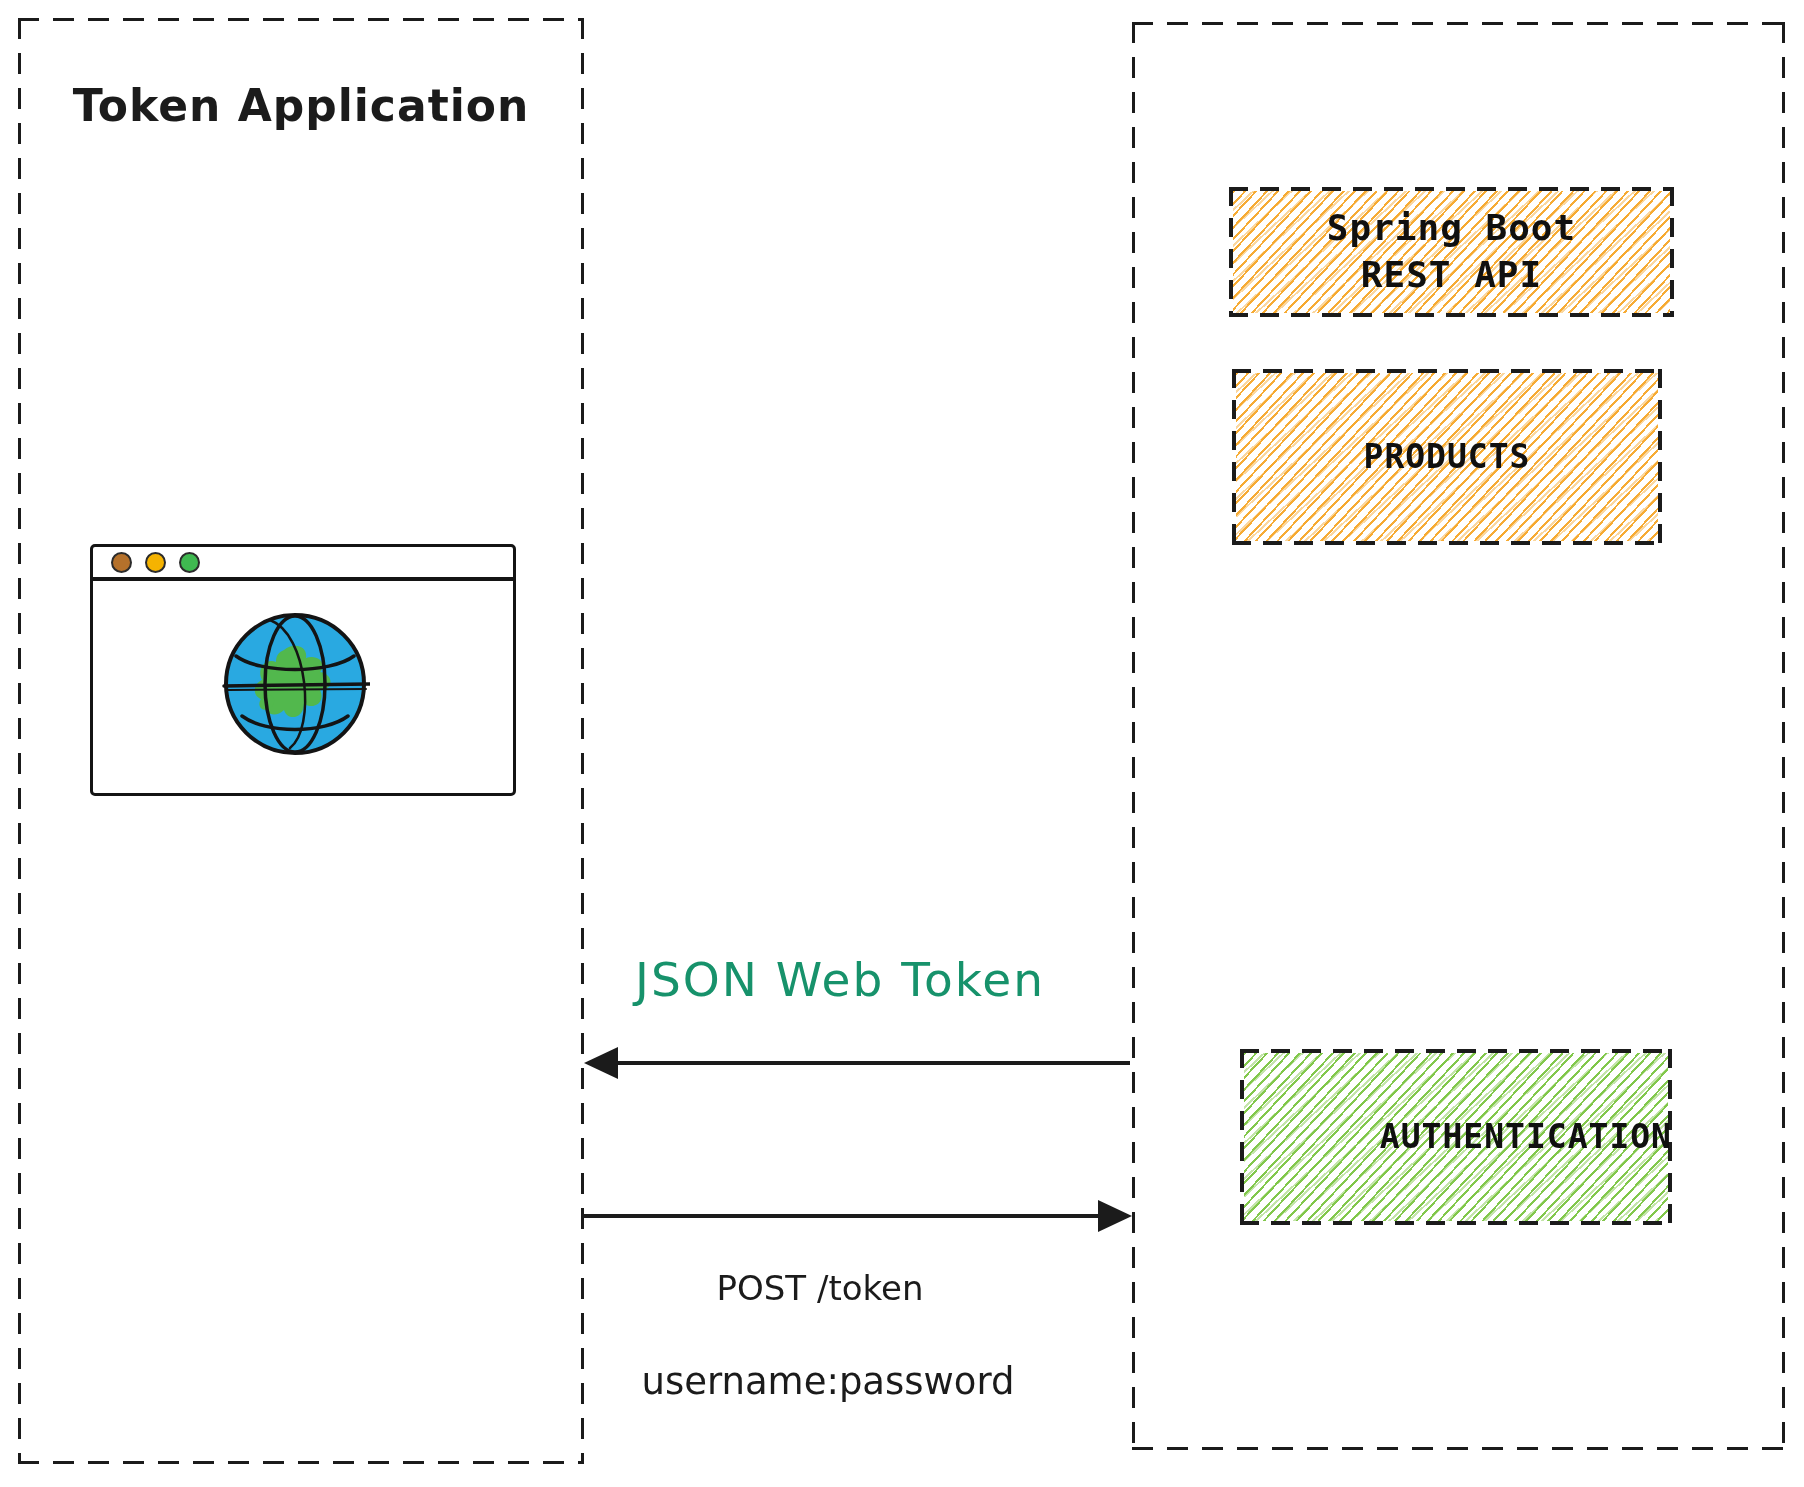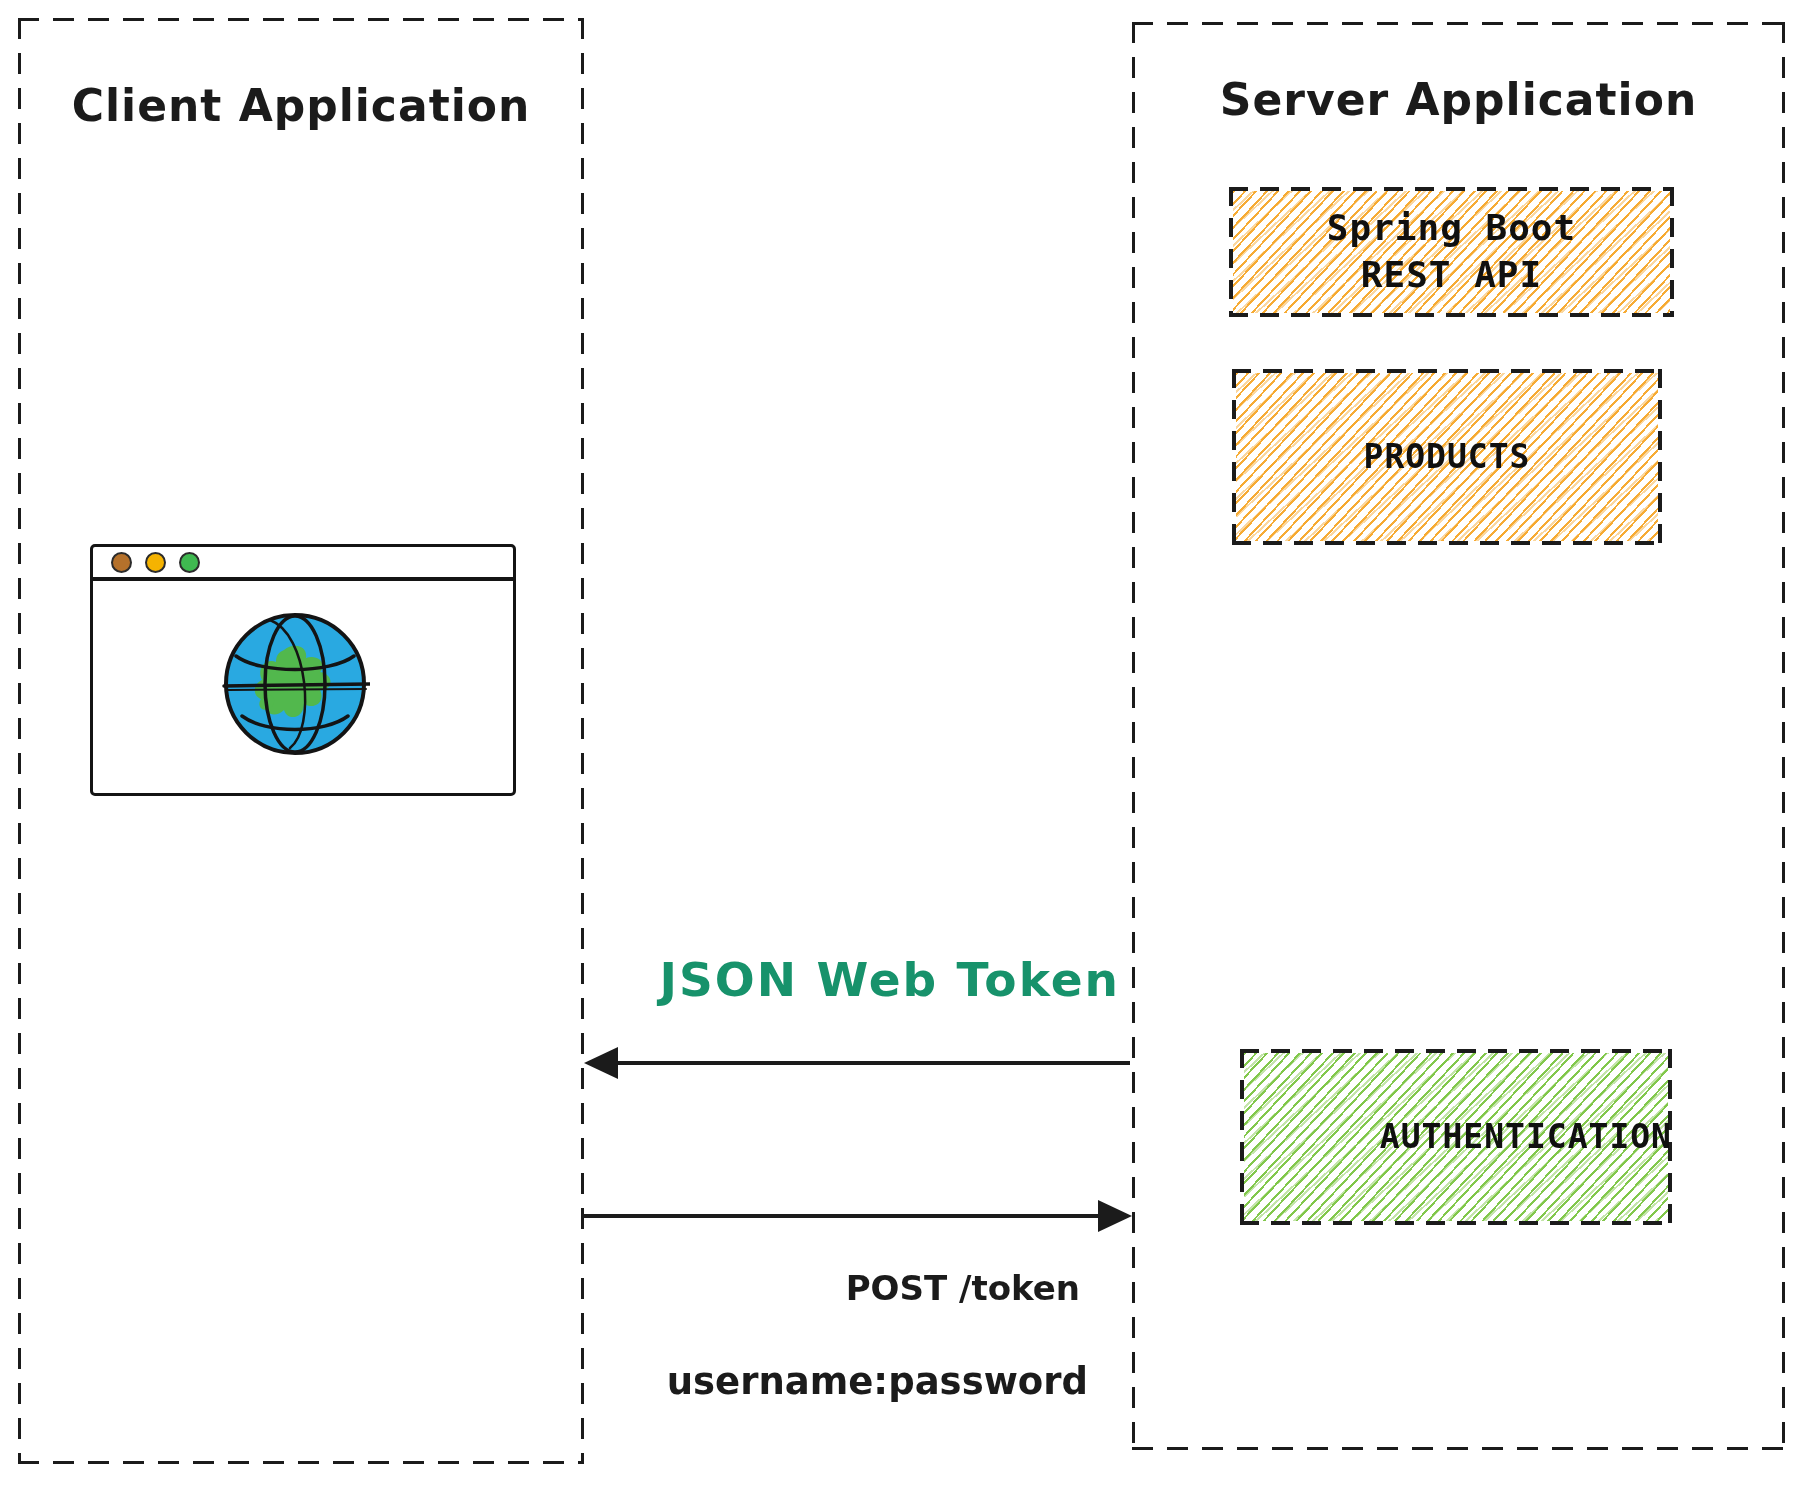--- a/index.html
+++ b/index.html
@@ -73,32 +73,32 @@
 
   
   .arrow{position:absolute;height:32px;}
   .arrow .shaft{position:absolute;top:14px;height:4px;background:var(--ink);}
   .arrow .head{position:absolute;width:0;height:0;top:0;}
   .arrow .head.left{left:0;border-top:16px solid transparent;border-bottom:16px solid transparent;
     border-right:34px solid var(--ink);}
   .arrow .head.right{right:0;border-top:16px solid transparent;border-bottom:16px solid transparent;
     border-left:34px solid var(--ink);}
 
-  .flow-label{position:absolute;text-align:right;font-weight:700;}
+  .flow-label{position:absolute;text-align:center;font-weight:400;}
   .jwt-label{left:560px;width:560px;top:952px;font-size:47px;letter-spacing:2px;color:var(--jwt-green);}
   .post-label{left:560px;width:520px;top:1268px;font-size:34px;color:var(--ink);}
   .creds-label{left:568px;width:520px;top:1360px;font-size:37px;color:var(--ink);}
 </style>
 </head>
 <body>
 
 <div class="canvas">
 
   <div class="outer-box dash-rect" style="left:18px;top:18px;width:566px;height:1446px;">
-    <div class="outer-title" style="top:62px;">Client Application</div>
+    <div class="outer-title" style="top:62px;">Token Application</div>
 
     <div class="browser">
       <div class="browser-bar">
         <div class="dot brown"></div>
         <div class="dot amber"></div>
         <div class="dot green"></div>
       </div>
       <svg class="globe" viewBox="0 0 150 150" width="150" height="150">
         <circle cx="75" cy="76" r="69" fill="var(--globe-ocean)"></circle>
         <path fill="var(--globe-land)" d="M64 42 C74 34 88 38 86 50 C98 46 108 56 100 64 C114 66 114 82 100 82 C106 94 94 102 84 96 C84 110 68 114 64 102 C54 112 40 104 46 92 C34 92 30 78 42 72 C36 60 46 50 56 54 C56 46 60 44 64 42 Z"></path>
@@ -110,21 +110,20 @@
           <path d="M16 48 C40 66 110 66 134 48" stroke-width="3.5"></path>
           <path d="M22 108 C46 126 104 126 128 108" stroke-width="3.5"></path>
           <path d="M4 78 L150 76" stroke-width="3.5"></path>
           <path d="M8 82 L146 81" stroke-width="2"></path>
         </g>
       </svg>
     </div>
   </div>
 
   <div class="outer-box dash-rect" style="left:1132px;top:22px;width:653px;height:1428px;">
-    <div class="outer-title" style="top:52px;">Server Application</div>
 
     <div class="service orange" style="left:100px;top:347px;width:430px;height:176px;">
       <div class="service-label">PRODUCTS</div>
     </div>
 
     <div class="service orange" style="left:97px;top:165px;width:445px;height:130px;">
       <div class="service-label big">Spring Boot
 REST API</div>
     </div>
 

